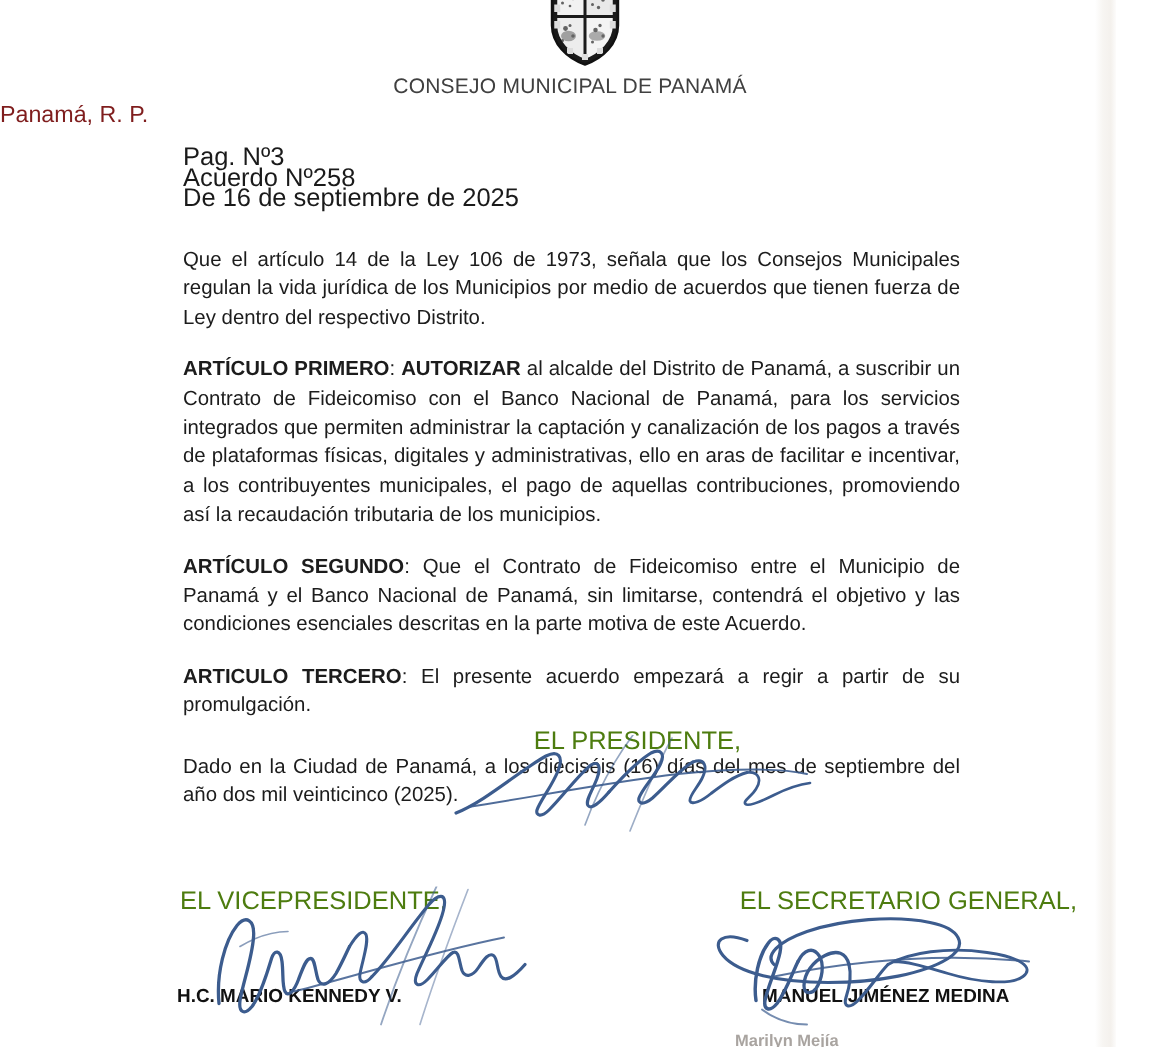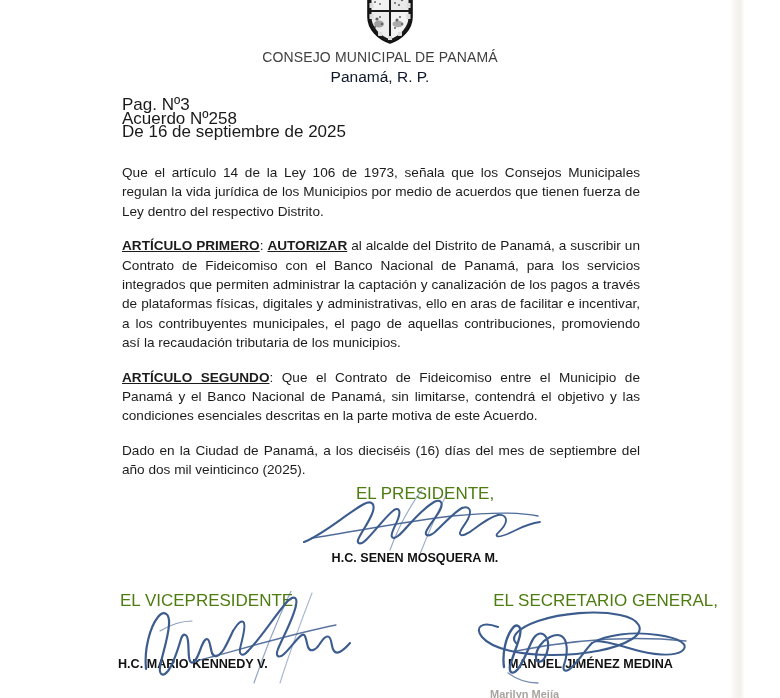--- a/index.html
+++ b/index.html
@@ -53,23 +53,23 @@
     font-size: 14px;
     letter-spacing: 0.15px;
     color: #404040;
     white-space: nowrap;
   }
   .org-city {
     position: absolute;
     top: 68px;
     left: 0;
     width: 760px;
-    text-align: center;
+    text-align: left;
     font-size: 15.5px;
-    color: #0f172a;
+    color: #7f1d1d;
   }
 
   
   .meta {
     position: absolute;
     left: 122px;
     top: 98px;
     font-size: 17px;
     line-height: 13.6px;
     color: #1a1a1a;
@@ -85,21 +85,21 @@
     margin-top: 16px;
   }
   .p {
     text-align: justify;
     font-size: 13.6px;
     line-height: 19.4px;
     margin: 0 0 15px 0;
     color: #1c1c1c;
     hyphens: none;
   }
-  .p b { font-weight: bold; text-decoration: underline; }
+  .p b { font-weight: bold; }
 
   .acuerda {
     text-align: center;
     font-weight: bold;
     font-size: 13.6px;
     letter-spacing: 2.6px;
     margin: 6px 0 17px 0;
     color: #111;
   }
   .tercero { margin-bottom: 21px; }
@@ -237,38 +237,40 @@
 
 
     <p class="p">
       <b>ARTÍCULO PRIMERO</b><span>: </span><b>AUTORIZAR</b><span> al alcalde del Distrito de Panamá, a suscribir un Contrato de Fideicomiso con el Banco Nacional de Panamá, para los servicios integrados que permiten administrar la captación y canalización de los pagos a través de plataformas físicas, digitales y administrativas, ello en aras de facilitar e incentivar, a los contribuyentes municipales, el pago de aquellas contribuciones, promoviendo así la recaudación tributaria de los municipios.</span>
     </p>
 
     <p class="p">
       <b>ARTÍCULO SEGUNDO</b><span>: </span><span>Que el Contrato de Fideicomiso entre el Municipio de Panamá y el Banco Nacional de Panamá, sin limitarse, contendrá el objetivo y las condiciones esenciales descritas en la parte motiva de este Acuerdo.</span>
     </p>
 
+    <p class="p tercero">
+      <b>ARTICULO TERCERO</b><span>: </span><span>El presente acuerdo empezará a regir a partir de su promulgación.</span>
+    </p>
 
     <p class="p dado">Dado en la Ciudad de Panamá, a los dieciséis (16) días del mes de septiembre del año dos mil veinticinco (2025).</p>
   </div>
 
   <div class="sig-block" id="sig-president">
     <div class="sig-role">EL PRESIDENTE,</div>
     <svg class="sig-ink" viewBox="0 0 240 66">
       <g fill="none" stroke="#3c5c8e" stroke-linecap="round" stroke-linejoin="round">
         <path d="M2,52 C22,44 44,24 62,14 C70,10 74,14 70,24 C66,34 58,44 56,50 C55,54 59,55 64,50 C74,40 84,26 92,20 C97,17 99,21 96,29 C93,37 88,44 90,47 C92,50 98,45 104,38" stroke-width="2.1"></path>
         <path d="M104,38 C112,29 122,18 132,12 C138,9 142,12 138,20 C134,28 126,36 124,42 C123,46 127,47 133,42 C142,34 152,22 160,18" stroke-width="2.1"></path>
         <path d="M160,18 C168,15 170,21 166,29 C163,35 157,41 158,44 C159,47 166,44 172,39 C180,33 188,27 196,25" stroke-width="1.9"></path>
         <path d="M196,25 C204,24 206,30 202,36 C199,41 193,44 195,46 C197,48 206,44 214,40 C222,36 230,33 238,32" stroke-width="1.8"></path>
         <path d="M10,48 C50,42 100,32 150,26 C190,22 218,22 236,26" stroke-width="1.3" opacity="0.9"></path>
         <path d="M120,0 C108,16 96,38 88,60" stroke-width="1.1" opacity="0.55"></path>
         <path d="M146,2 C136,20 126,44 118,64" stroke-width="1.1" opacity="0.5"></path>
       </g>
     </svg>
-    <div class="sig-name">H.C. SENEN MOSQUERA M.</div>
   </div>
 
   <div class="sig-block" id="sig-vice">
     <div class="sig-role">EL VICEPRESIDENTE,</div>
     <svg class="sig-ink" viewBox="0 0 220 95">
       <g fill="none" stroke="#3c5c8e" stroke-linecap="round" stroke-linejoin="round">
         <path d="M10,78 C8,58 14,36 22,26 C28,19 34,22 33,34 C32,48 26,64 24,76 C23,84 27,86 32,80 C38,72 42,58 45,48 C47,42 51,42 52,50 C53,58 52,66 54,70 C56,74 60,70 63,62 C66,54 68,48 71,48 C74,48 74,56 76,62 C78,67 83,66 88,58 C92,51 95,44 97,40" stroke-width="2.2"></path>
         <path d="M97,40 C102,32 106,28 108,32 C110,37 106,48 104,58 C103,64 107,66 112,60" stroke-width="2"></path>
         <path d="M112,60 C124,48 138,26 150,12 C156,5 162,4 160,14 C158,26 148,44 142,58 C139,66 143,68 149,62 C156,55 162,46 166,44 C170,42 170,50 172,56 C174,61 179,60 183,54 C187,48 190,44 193,46 C196,48 195,56 198,60 C201,64 207,60 214,52" stroke-width="2.1"></path>
         <path d="M60,70 C100,60 150,44 200,34" stroke-width="1.3" opacity="0.85"></path>

